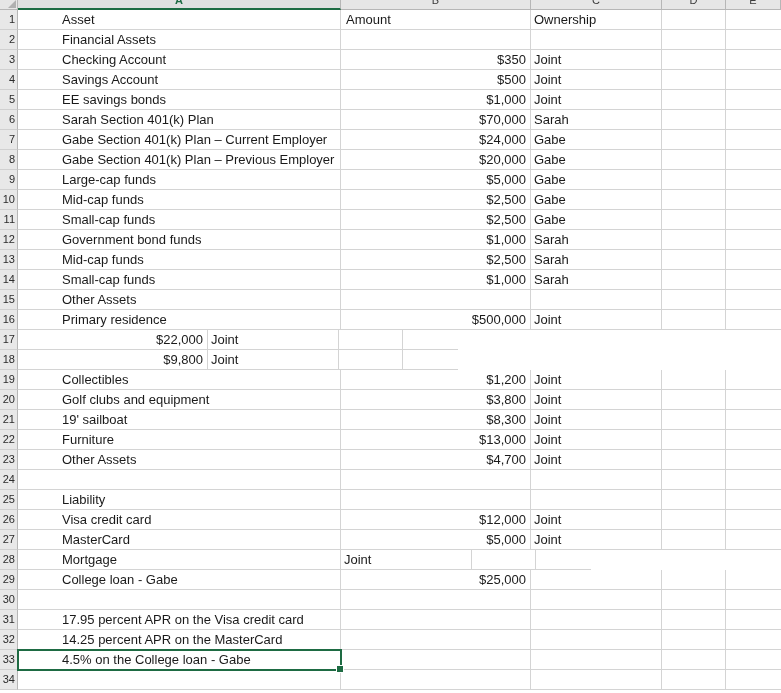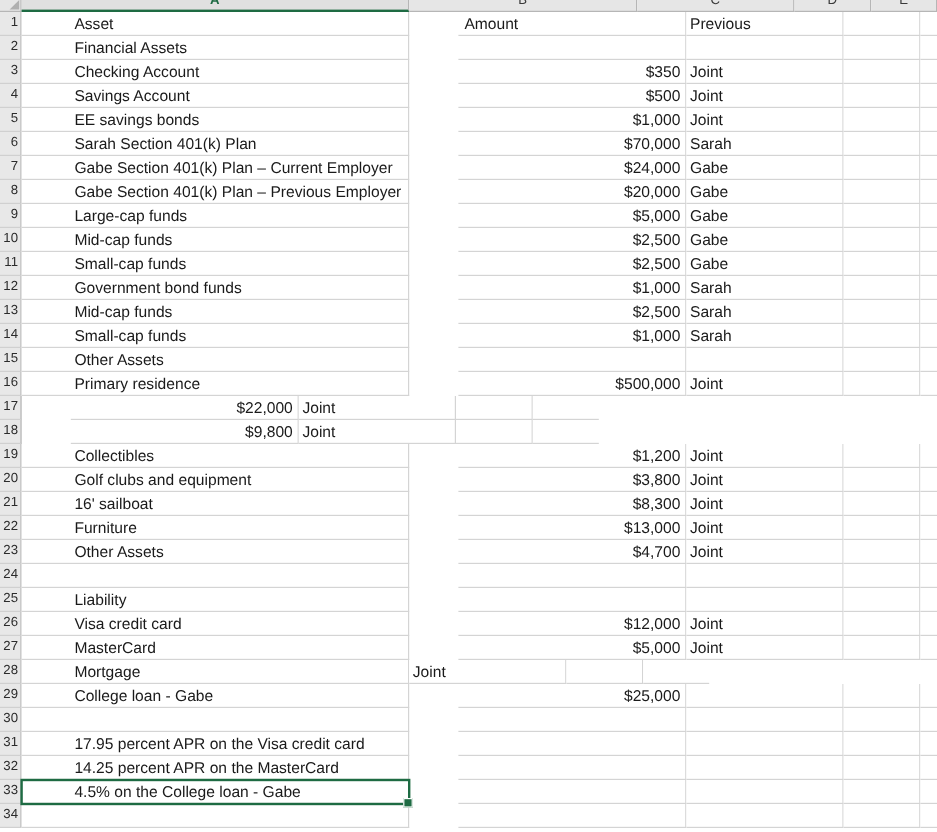--- a/index.html
+++ b/index.html
@@ -110,21 +110,21 @@
     border-bottom: 1px solid #d4d4d4;
     font-size: 13px;
     line-height: 19px;
     color: #1a1a1a;
     padding: 0 3px;
     overflow: hidden;
     white-space: nowrap;
     background: #ffffff;
   }
   .cell.a { width: 323px; flex: 0 0 323px; padding-left: 44px; }
-  .cell.b { width: 190px; flex: 0 0 190px; text-align: right; padding-right: 4px; margin-left: 41px; }
+  .cell.b { width: 190px; flex: 0 0 190px; text-align: right; padding-right: 4px; }
   .cell.b.leftal { text-align: left; padding-left: 5px; }
   .cell.c { width: 131px; flex: 0 0 131px; }
   .cell.d { width: 64px;  flex: 0 0 64px;  }
   .cell.e { width: 55px;  flex: 0 0 55px;  border-right: none; }
 
   
   .selbox {
     position: absolute;
     box-sizing: border-box;
     border: 2px solid #1e6b43;
@@ -166,21 +166,21 @@
           <span>E</span>
         </div>
       </div>
   </div>
 
   <div class="grid" id="grid-host">
       <div class="row">
         <div class="rowhead">1</div>
         <div class="cell a">Asset</div>
         <div class="cell b leftal">Amount</div>
-        <div class="cell c">Previous</div>
+        <div class="cell c">Ownership</div>
         <div class="cell d"></div>
         <div class="cell e"></div>
       </div>
       <div class="row">
         <div class="rowhead">2</div>
         <div class="cell a">Financial Assets</div>
         <div class="cell b"></div>
         <div class="cell c"></div>
         <div class="cell d"></div>
         <div class="cell e"></div>
@@ -322,21 +322,21 @@
       <div class="row">
         <div class="rowhead">20</div>
         <div class="cell a">Golf clubs and equipment</div>
         <div class="cell b">$3,800</div>
         <div class="cell c">Joint</div>
         <div class="cell d"></div>
         <div class="cell e"></div>
       </div>
       <div class="row">
         <div class="rowhead">21</div>
-        <div class="cell a">16' sailboat</div>
+        <div class="cell a">19' sailboat</div>
         <div class="cell b">$8,300</div>
         <div class="cell c">Joint</div>
         <div class="cell d"></div>
         <div class="cell e"></div>
       </div>
       <div class="row">
         <div class="rowhead">22</div>
         <div class="cell a">Furniture</div>
         <div class="cell b">$13,000</div>
         <div class="cell c">Joint</div>

